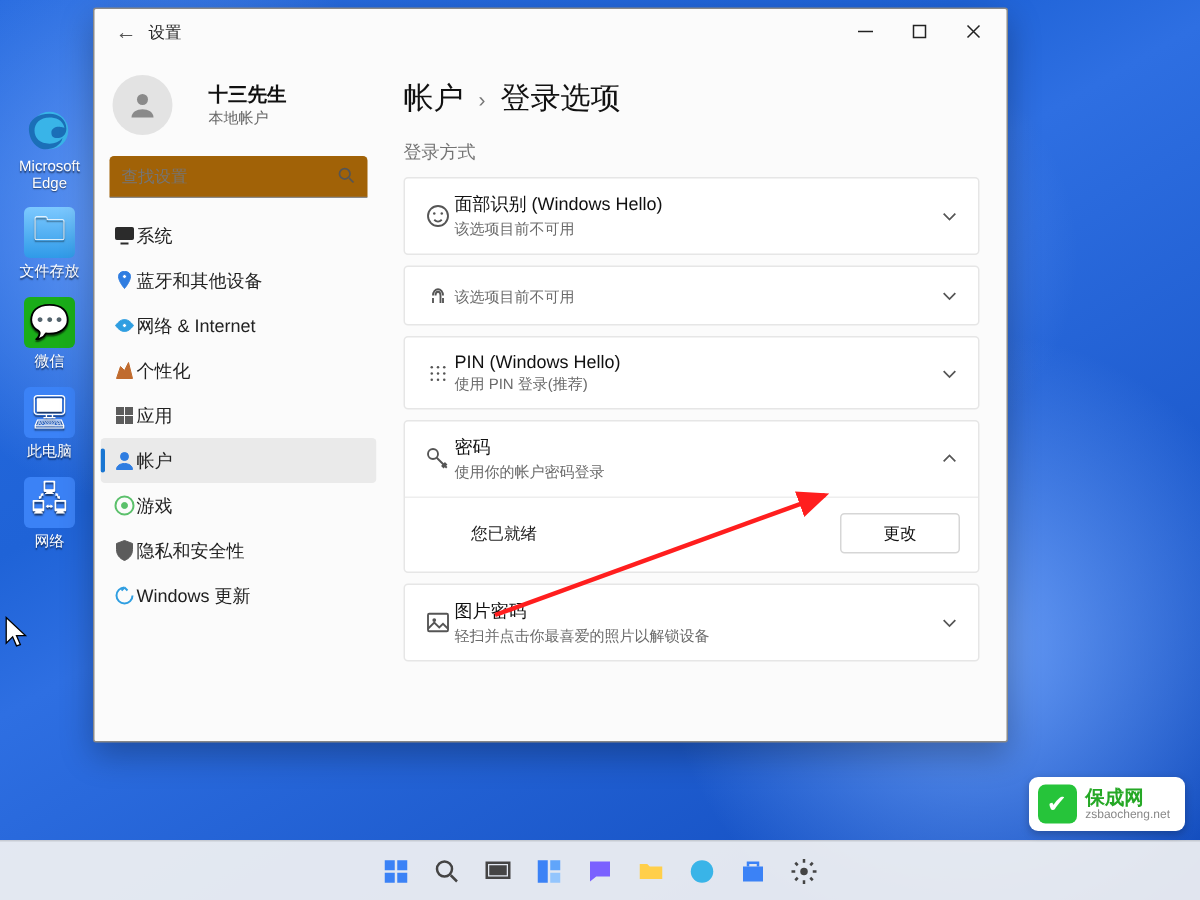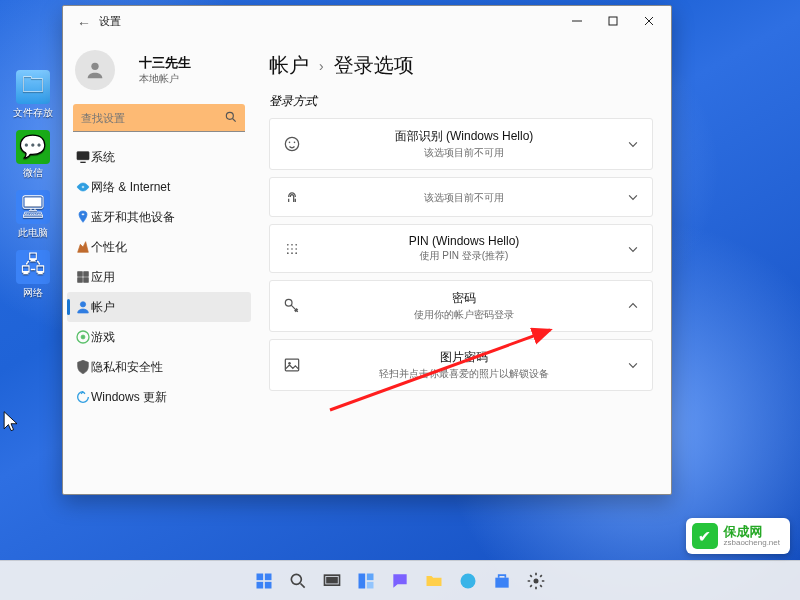--- a/index.html
+++ b/index.html
@@ -41,35 +41,35 @@
   .body { flex: 1; display: flex; overflow: hidden; }
 
   
   .side { width: 192px; display: flex; flex-direction: column; padding: 4px 4px 6px 4px; }
   .profile { display: flex; align-items: center; gap: 24px; padding: 10px 8px 14px 8px; }
   .avatar { width: 40px; height: 40px; border-radius: 50%; background: #e3e3e3; display: flex; align-items: center; justify-content: center; }
   .avatar svg { width: 22px; height: 22px; fill: #8a8a8a; }
   .pname { font-size: 13px; font-weight: 600; color: #111; }
   .psub { font-size: 10px; color: #666; }
   .search { margin: 0 6px 10px; position: relative; }
-  .search input { width: 100%; height: 28px; border: none; border-bottom: 1px solid #8a8a8a; background: #fdba74; padding: 0 28px 0 8px; font-size: 11px; outline: none; border-radius: 3px 3px 0 0; }
+  .search input { width: 100%; height: 28px; border: none; border-bottom: 1px solid #8a8a8a; background: #a16207; padding: 0 28px 0 8px; font-size: 11px; outline: none; border-radius: 3px 3px 0 0; }
   .search .sicon { position: absolute; right: 7px; top: 6px; width: 14px; height: 14px; }
   .nav { flex: 1; overflow: auto; }
   .nav .item { display: flex; align-items: center; height: 30px; padding: 0 8px; border-radius: 3px; color: #222; font-size: 12px; position: relative; cursor: default; }
   .nav .item .nicon { width: 16px; height: 16px; display: flex; align-items: center; justify-content: center; }
   .nav .item.active { background: #eaeaea; }
   .nav .item.active::before { content: ""; position: absolute; left: 0; top: 7px; bottom: 7px; width: 3px; background: #1976d2; border-radius: 2px; }
 
   
   .main { flex: 1; padding: 16px 18px 10px 14px; overflow: auto; }
   .crumb { font-size: 20px; color: #111; display: flex; align-items: center; gap: 10px; margin-bottom: 14px; }
   .crumb .sep { color: #777; font-size: 14px; }
-  .section-h { font-size: 12px; color: #000000; margin: 6px 0 8px; font-style: italic; }
+  .section-h { font-size: 12px; color: #737373; margin: 6px 0 8px; }
   .card { border: 1px solid #e6e6e6; border-radius: 3px; background: #fff; margin-bottom: 7px; }
-  .row { display: flex; align-items: center; padding: 9px 12px; gap: 12px; text-align: center; }
+  .row { display: flex; align-items: center; padding: 9px 12px; gap: 1px; }
   .row .ricon { width: 20px; height: 20px; display: flex; align-items: center; justify-content: center; color: #555; }
   .row .rtext { flex: 1; }
   .row .rtitle { font-size: 12px; color: #111; }
   .row .rdesc { font-size: 10px; color: #6b6b6b; margin-top: 1px; }
   .chev { width: 14px; height: 14px; }
   .subrow { display: flex; align-items: center; justify-content: space-between; padding: 10px 12px 12px 44px; border-top: 1px solid #eee; }
   .subrow .lbl { font-size: 11px; color: #222; }
   .btn { border: 1px solid #d6d6d6; background: #fff; font-size: 11px; color: #111; padding: 5px 28px; border-radius: 3px; }
 
   
@@ -92,20 +92,30 @@
   .cursor svg { width: 18px; height: 24px; }
 </style>
 </head>
 <body>
 
 <div class="bloom b1"></div>
 <div class="bloom b2"></div>
 <div class="bloom b3"></div>
 
 <div class="desk">
+  <div class="dicon edge">
+    <div class="glyph">
+      <svg viewBox="0 0 24 24">
+          <circle cx="12" cy="12" r="10" fill="#39b4e8"></circle>
+          <path d="M12 3c5 0 9 3 9 8 0 3-2 5-5 5-2 0-3-1-3-3 0-2 2-3 4-3 1 0 3 .5 3 .5C19 6 15 5 12 5 7 5 4 8 4 12c0 4 3 7 8 7 3 0 5-1 7-3-1 4-5 6-9 6C5 22 1 17 1 11 1 6 6 3 12 3z" fill="#1b6fb8"></path>
+        </svg>
+    </div>
+    <div style="white-space:pre-line">Microsoft
+Edge</div>
+  </div>
   <div class="dicon folder">
     <div class="glyph">🗀</div>
     <div>文件存放</div>
   </div>
   <div class="dicon wechat">
     <div class="glyph">💬</div>
     <div>微信</div>
   </div>
   <div class="dicon pc">
     <div class="glyph">🖥</div>
@@ -163,35 +173,35 @@
             <span class="nicon">
               <svg viewBox="0 0 24 24" fill="#2b2b2b" stroke="#2b2b2b">
                 <rect x="3" y="4" width="18" height="12" rx="1"></rect>
                 <path d="M8 20h8" stroke-width="2"></path>
               </svg>
             </span>
             <span>系统</span>
           </div>
           <div class="item">
             <span class="nicon">
+              <svg viewBox="0 0 24 24" fill="#2f7de1" stroke="#2f7de1">
+                <path d="M6 8c0-3 2-5 6-5s6 2 6 5c0 5-6 12-6 12S6 13 6 8z"></path>
+                <circle cx="12" cy="8" r="2" fill="#fff"></circle>
+              </svg>
+            </span>
+            <span>蓝牙和其他设备</span>
+          </div>
+          <div class="item">
+            <span class="nicon">
               <svg viewBox="0 0 24 24" fill="#2f9ee1" stroke="#2f9ee1">
                 <path d="M3 12c3-4 6-6 9-6s6 2 9 6c-3 4-6 6-9 6s-6-2-9-6z"></path>
                 <circle cx="12" cy="12" r="2" fill="#fff"></circle>
               </svg>
             </span>
             <span>网络 &amp; Internet</span>
-          </div>
-          <div class="item">
-            <span class="nicon">
-              <svg viewBox="0 0 24 24" fill="#2f7de1" stroke="#2f7de1">
-                <path d="M6 8c0-3 2-5 6-5s6 2 6 5c0 5-6 12-6 12S6 13 6 8z"></path>
-                <circle cx="12" cy="8" r="2" fill="#fff"></circle>
-              </svg>
-            </span>
-            <span>蓝牙和其他设备</span>
           </div>
           <div class="item">
             <span class="nicon">
               <svg viewBox="0 0 24 24" fill="#c06b2e" stroke="#c06b2e">
                 <path d="M4 20l4-12 4 4 4-8 4 16z"></path>
               </svg>
             </span>
             <span>个性化</span>
           </div>
           <div class="item">
@@ -318,20 +328,24 @@
                 </svg>
               </div>
               <div class="rtext">
                 <div class="rtitle">密码</div>
                 <div class="rdesc">使用你的帐户密码登录</div>
               </div>
               <svg class="chev" viewBox="0 0 18 14">
                 <path d="M4 9l5-5 5 5" fill="none" stroke="#555" stroke-width="1.5"></path>
               </svg>
             </div>
+            <div class="subrow">
+              <span class="lbl">您已就绪</span>
+              <button class="btn">更改</button>
+            </div>
           </div>
           <div class="card">
             <div class="row">
               <div class="ricon">
                 <svg viewBox="0 0 24 24">
                   <rect x="4" y="5" width="16" height="14" rx="1" fill="none" stroke="#555" stroke-width="1.5"></rect>
                   <circle cx="9" cy="10" r="1.5" fill="#555"></circle>
                   <path d="M4 17l5-5 4 4 3-3 4 4" fill="none" stroke="#555" stroke-width="1.5"></path>
                 </svg>
               </div>

